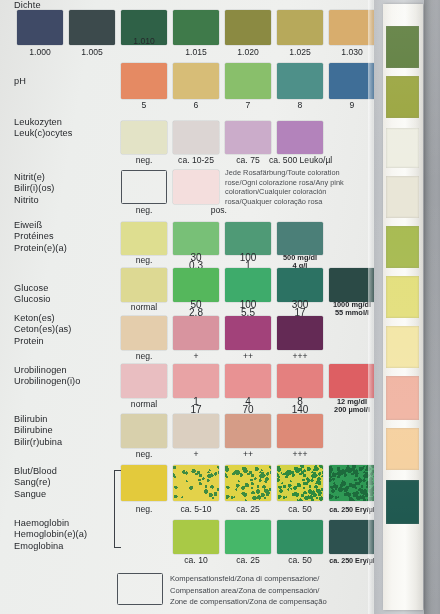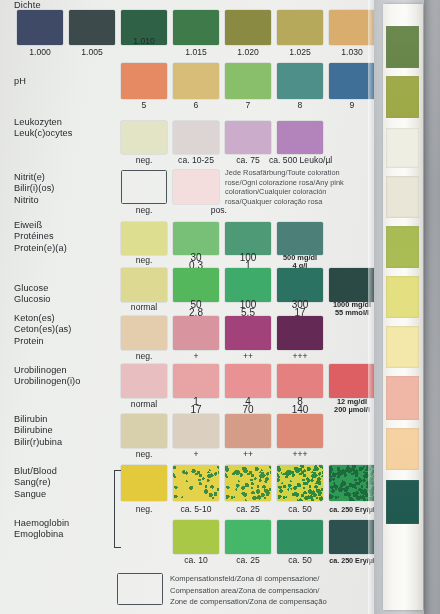--- a/index.html
+++ b/index.html
@@ -261,20 +261,21 @@
         <div class="sw" style="left: 329px; top: 465px; width: 46px; height: 36px; background: rgb(47, 154, 85);">
           <div class="speck" style="background-image: radial-gradient(1.71px at 59.7% 29.9%, rgb(29, 107, 60) 0px, rgb(29, 107, 60) 1.71px, rgba(0, 0, 0, 0) 1.71px), radial-gradient(1.69px at 98.7% 67.2%, rgb(29, 107, 60) 0px, rgb(29, 107, 60) 1.69px, rgba(0, 0, 0, 0) 1.69px), radial-gradient(1.01px at 87% 91.5%, rgb(29, 107, 60) 0px, rgb(29, 107, 60) 1.01px, rgba(0, 0, 0, 0) 1.01px), radial-gradient(1.19px at 99.7% 21%, rgb(29, 107, 60) 0px, rgb(29, 107, 60) 1.19px, rgba(0, 0, 0, 0) 1.19px), radial-gradient(1.48px at 99.3% 5.9%, rgb(29, 107, 60) 0px, rgb(29, 107, 60) 1.48px, rgba(0, 0, 0, 0) 1.48px), radial-gradient(1.91px at 3% 7.2%, rgb(29, 107, 60) 0px, rgb(29, 107, 60) 1.91px, rgba(0, 0, 0, 0) 1.91px), radial-gradient(2.01px at 92.4% 81%, rgb(29, 107, 60) 0px, rgb(29, 107, 60) 2.01px, rgba(0, 0, 0, 0) 2.01px), radial-gradient(1.64px at 6.4% 61.8%, rgb(29, 107, 60) 0px, rgb(29, 107, 60) 1.64px, rgba(0, 0, 0, 0) 1.64px), radial-gradient(1px at 20.4% 89.2%, rgb(29, 107, 60) 0px, rgb(29, 107, 60) 1px, rgba(0, 0, 0, 0) 1px), radial-gradient(0.94px at 80.3% 14.6%, rgb(29, 107, 60) 0px, rgb(29, 107, 60) 0.94px, rgba(0, 0, 0, 0) 0.94px), radial-gradient(2.19px at 71.6% 73.9%, rgb(29, 107, 60) 0px, rgb(29, 107, 60) 2.19px, rgba(0, 0, 0, 0) 2.19px), radial-gradient(2.01px at 81.8% 83.6%, rgb(29, 107, 60) 0px, rgb(29, 107, 60) 2.01px, rgba(0, 0, 0, 0) 2.01px), radial-gradient(1.13px at 3.6% 33.9%, rgb(29, 107, 60) 0px, rgb(29, 107, 60) 1.13px, rgba(0, 0, 0, 0) 1.13px), radial-gradient(1.35px at 65.9% 38.3%, rgb(29, 107, 60) 0px, rgb(29, 107, 60) 1.35px, rgba(0, 0, 0, 0) 1.35px), radial-gradient(2.21px at 79% 31.3%, rgb(29, 107, 60) 0px, rgb(29, 107, 60) 2.21px, rgba(0, 0, 0, 0) 2.21px), radial-gradient(1.59px at 55.8% 20.1%, rgb(29, 107, 60) 0px, rgb(29, 107, 60) 1.59px, rgba(0, 0, 0, 0) 1.59px), radial-gradient(1.35px at 57.4% 41.5%, rgb(29, 107, 60) 0px, rgb(29, 107, 60) 1.35px, rgba(0, 0, 0, 0) 1.35px), radial-gradient(1.43px at 84% 60.1%, rgb(29, 107, 60) 0px, rgb(29, 107, 60) 1.43px, rgba(0, 0, 0, 0) 1.43px), radial-gradient(1.5px at 71.7% 58.7%, rgb(29, 107, 60) 0px, rgb(29, 107, 60) 1.5px, rgba(0, 0, 0, 0) 1.5px), radial-gradient(1.03px at 57.4% 23.7%, rgb(29, 107, 60) 0px, rgb(29, 107, 60) 1.03px, rgba(0, 0, 0, 0) 1.03px), radial-gradient(1.58px at 59.1% 52.5%, rgb(29, 107, 60) 0px, rgb(29, 107, 60) 1.58px, rgba(0, 0, 0, 0) 1.58px), radial-gradient(1.02px at 29.5% 45.2%, rgb(29, 107, 60) 0px, rgb(29, 107, 60) 1.02px, rgba(0, 0, 0, 0) 1.02px), radial-gradient(1.08px at 77.1% 20.2%, rgb(29, 107, 60) 0px, rgb(29, 107, 60) 1.08px, rgba(0, 0, 0, 0) 1.08px), radial-gradient(1.83px at 85% 60.4%, rgb(29, 107, 60) 0px, rgb(29, 107, 60) 1.83px, rgba(0, 0, 0, 0) 1.83px), radial-gradient(1.62px at 93.2% 24.9%, rgb(29, 107, 60) 0px, rgb(29, 107, 60) 1.62px, rgba(0, 0, 0, 0) 1.62px), radial-gradient(1.92px at 39.4% 63.2%, rgb(29, 107, 60) 0px, rgb(29, 107, 60) 1.92px, rgba(0, 0, 0, 0) 1.92px), radial-gradient(1.83px at 23.2% 19.2%, rgb(29, 107, 60) 0px, rgb(29, 107, 60) 1.83px, rgba(0, 0, 0, 0) 1.83px), radial-gradient(2.07px at 0% 28.3%, rgb(29, 107, 60) 0px, rgb(29, 107, 60) 2.07px, rgba(0, 0, 0, 0) 2.07px), radial-gradient(1.45px at 76.6% 43.2%, rgb(29, 107, 60) 0px, rgb(29, 107, 60) 1.45px, rgba(0, 0, 0, 0) 1.45px), radial-gradient(1.34px at 50.9% 25.4%, rgb(29, 107, 60) 0px, rgb(29, 107, 60) 1.34px, rgba(0, 0, 0, 0) 1.34px), radial-gradient(1.79px at 84.3% 28.3%, rgb(29, 107, 60) 0px, rgb(29, 107, 60) 1.79px, rgba(0, 0, 0, 0) 1.79px), radial-gradient(1.93px at 5.9% 87.6%, rgb(29, 107, 60) 0px, rgb(29, 107, 60) 1.93px, rgba(0, 0, 0, 0) 1.93px), radial-gradient(2.14px at 44.8% 17.4%, rgb(29, 107, 60) 0px, rgb(29, 107, 60) 2.14px, rgba(0, 0, 0, 0) 2.14px), radial-gradient(1.58px at 28.8% 22.1%, rgb(29, 107, 60) 0px, rgb(29, 107, 60) 1.58px, rgba(0, 0, 0, 0) 1.58px), radial-gradient(0.9px at 77.5% 36.4%, rgb(29, 107, 60) 0px, rgb(29, 107, 60) 0.9px, rgba(0, 0, 0, 0) 0.9px), radial-gradient(2.39px at 42.1% 10.8%, rgb(29, 107, 60) 0px, rgb(29, 107, 60) 2.39px, rgba(0, 0, 0, 0) 2.39px), radial-gradient(1.79px at 27.8% 57.6%, rgb(29, 107, 60) 0px, rgb(29, 107, 60) 1.79px, rgba(0, 0, 0, 0) 1.79px), radial-gradient(2.36px at 89.9% 72.1%, rgb(29, 107, 60) 0px, rgb(29, 107, 60) 2.36px, rgba(0, 0, 0, 0) 2.36px), radial-gradient(1.64px at 25.7% 22.7%, rgb(29, 107, 60) 0px, rgb(29, 107, 60) 1.64px, rgba(0, 0, 0, 0) 1.64px), radial-gradient(1.66px at 39.4% 78.6%, rgb(29, 107, 60) 0px, rgb(29, 107, 60) 1.66px, rgba(0, 0, 0, 0) 1.66px), radial-gradient(1.66px at 94.4% 77.9%, rgb(29, 107, 60) 0px, rgb(29, 107, 60) 1.66px, rgba(0, 0, 0, 0) 1.66px), radial-gradient(1.78px at 91.5% 39%, rgb(29, 107, 60) 0px, rgb(29, 107, 60) 1.78px, rgba(0, 0, 0, 0) 1.78px), radial-gradient(1.41px at 88.9% 46.2%, rgb(29, 107, 60) 0px, rgb(29, 107, 60) 1.41px, rgba(0, 0, 0, 0) 1.41px), radial-gradient(2.21px at 74.4% 89.9%, rgb(29, 107, 60) 0px, rgb(29, 107, 60) 2.21px, rgba(0, 0, 0, 0) 2.21px), radial-gradient(1.41px at 18% 24.6%, rgb(29, 107, 60) 0px, rgb(29, 107, 60) 1.41px, rgba(0, 0, 0, 0) 1.41px), radial-gradient(1.89px at 4.9% 13.6%, rgb(29, 107, 60) 0px, rgb(29, 107, 60) 1.89px, rgba(0, 0, 0, 0) 1.89px), radial-gradient(1.73px at 81.5% 23.6%, rgb(29, 107, 60) 0px, rgb(29, 107, 60) 1.73px, rgba(0, 0, 0, 0) 1.73px), radial-gradient(1.8px at 28.5% 18.6%, rgb(29, 107, 60) 0px, rgb(29, 107, 60) 1.8px, rgba(0, 0, 0, 0) 1.8px), radial-gradient(2.27px at 64.3% 91.7%, rgb(29, 107, 60) 0px, rgb(29, 107, 60) 2.27px, rgba(0, 0, 0, 0) 2.27px), radial-gradient(1.08px at 24.5% 68.1%, rgb(29, 107, 60) 0px, rgb(29, 107, 60) 1.08px, rgba(0, 0, 0, 0) 1.08px), radial-gradient(1.37px at 82.3% 33.4%, rgb(29, 107, 60) 0px, rgb(29, 107, 60) 1.37px, rgba(0, 0, 0, 0) 1.37px), radial-gradient(2.17px at 69.3% 11.1%, rgb(29, 107, 60) 0px, rgb(29, 107, 60) 2.17px, rgba(0, 0, 0, 0) 2.17px), radial-gradient(1.82px at 35.5% 27.6%, rgb(29, 107, 60) 0px, rgb(29, 107, 60) 1.82px, rgba(0, 0, 0, 0) 1.82px), radial-gradient(2.3px at 47.3% 55.6%, rgb(29, 107, 60) 0px, rgb(29, 107, 60) 2.3px, rgba(0, 0, 0, 0) 2.3px), radial-gradient(1.01px at 45% 98.3%, rgb(29, 107, 60) 0px, rgb(29, 107, 60) 1.01px, rgba(0, 0, 0, 0) 1.01px), radial-gradient(1.14px at 58.5% 65%, rgb(29, 107, 60) 0px, rgb(29, 107, 60) 1.14px, rgba(0, 0, 0, 0) 1.14px), radial-gradient(1.78px at 60.8% 76.7%, rgb(29, 107, 60) 0px, rgb(29, 107, 60) 1.78px, rgba(0, 0, 0, 0) 1.78px), radial-gradient(1.61px at 5.1% 89.6%, rgb(29, 107, 60) 0px, rgb(29, 107, 60) 1.61px, rgba(0, 0, 0, 0) 1.61px), radial-gradient(2.03px at 43.4% 82.6%, rgb(29, 107, 60) 0px, rgb(29, 107, 60) 2.03px, rgba(0, 0, 0, 0) 2.03px), radial-gradient(1.39px at 15.7% 89.9%, rgb(29, 107, 60) 0px, rgb(29, 107, 60) 1.39px, rgba(0, 0, 0, 0) 1.39px), radial-gradient(1px at 9.7% 21.9%, rgb(29, 107, 60) 0px, rgb(29, 107, 60) 1px, rgba(0, 0, 0, 0) 1px), radial-gradient(1.77px at 76.3% 76.6%, rgb(29, 107, 60) 0px, rgb(29, 107, 60) 1.77px, rgba(0, 0, 0, 0) 1.77px), radial-gradient(2.12px at 1.3% 40.7%, rgb(29, 107, 60) 0px, rgb(29, 107, 60) 2.12px, rgba(0, 0, 0, 0) 2.12px), radial-gradient(1.23px at 44.4% 18.3%, rgb(29, 107, 60) 0px, rgb(29, 107, 60) 1.23px, rgba(0, 0, 0, 0) 1.23px), radial-gradient(1.77px at 16% 59.9%, rgb(29, 107, 60) 0px, rgb(29, 107, 60) 1.77px, rgba(0, 0, 0, 0) 1.77px), radial-gradient(1.09px at 31.1% 65.8%, rgb(29, 107, 60) 0px, rgb(29, 107, 60) 1.09px, rgba(0, 0, 0, 0) 1.09px), radial-gradient(2.39px at 85.4% 10.9%, rgb(29, 107, 60) 0px, rgb(29, 107, 60) 2.39px, rgba(0, 0, 0, 0) 2.39px), radial-gradient(1.03px at 14% 25.8%, rgb(29, 107, 60) 0px, rgb(29, 107, 60) 1.03px, rgba(0, 0, 0, 0) 1.03px), radial-gradient(1.92px at 69% 43.7%, rgb(29, 107, 60) 0px, rgb(29, 107, 60) 1.92px, rgba(0, 0, 0, 0) 1.92px), radial-gradient(0.9px at 3.2% 6.1%, rgb(29, 107, 60) 0px, rgb(29, 107, 60) 0.9px, rgba(0, 0, 0, 0) 0.9px), radial-gradient(0.99px at 12% 49.3%, rgb(29, 107, 60) 0px, rgb(29, 107, 60) 0.99px, rgba(0, 0, 0, 0) 0.99px), radial-gradient(1.13px at 98.7% 31.3%, rgb(29, 107, 60) 0px, rgb(29, 107, 60) 1.13px, rgba(0, 0, 0, 0) 1.13px), radial-gradient(1.6px at 21.3% 32.3%, rgb(29, 107, 60) 0px, rgb(29, 107, 60) 1.6px, rgba(0, 0, 0, 0) 1.6px), radial-gradient(1.96px at 51.3% 98%, rgb(29, 107, 60) 0px, rgb(29, 107, 60) 1.96px, rgba(0, 0, 0, 0) 1.96px), radial-gradient(1.32px at 59.7% 15.8%, rgb(29, 107, 60) 0px, rgb(29, 107, 60) 1.32px, rgba(0, 0, 0, 0) 1.32px), radial-gradient(1.65px at 79.3% 75.1%, rgb(29, 107, 60) 0px, rgb(29, 107, 60) 1.65px, rgba(0, 0, 0, 0) 1.65px), radial-gradient(2.02px at 8.7% 72.6%, rgb(29, 107, 60) 0px, rgb(29, 107, 60) 2.02px, rgba(0, 0, 0, 0) 2.02px), radial-gradient(1.38px at 5.9% 11.3%, rgb(29, 107, 60) 0px, rgb(29, 107, 60) 1.38px, rgba(0, 0, 0, 0) 1.38px), radial-gradient(1.86px at 22% 26%, rgb(29, 107, 60) 0px, rgb(29, 107, 60) 1.86px, rgba(0, 0, 0, 0) 1.86px), radial-gradient(1.71px at 55.7% 85.5%, rgb(29, 107, 60) 0px, rgb(29, 107, 60) 1.71px, rgba(0, 0, 0, 0) 1.71px), radial-gradient(1.1px at 86% 50.8%, rgb(29, 107, 60) 0px, rgb(29, 107, 60) 1.1px, rgba(0, 0, 0, 0) 1.1px), radial-gradient(1.69px at 64.4% 51.3%, rgb(29, 107, 60) 0px, rgb(29, 107, 60) 1.69px, rgba(0, 0, 0, 0) 1.69px), radial-gradient(1.83px at 77.5% 98.7%, rgb(29, 107, 60) 0px, rgb(29, 107, 60) 1.83px, rgba(0, 0, 0, 0) 1.83px), radial-gradient(1.39px at 68.9% 88%, rgb(29, 107, 60) 0px, rgb(29, 107, 60) 1.39px, rgba(0, 0, 0, 0) 1.39px), radial-gradient(2.22px at 91.7% 49.9%, rgb(29, 107, 60) 0px, rgb(29, 107, 60) 2.22px, rgba(0, 0, 0, 0) 2.22px), radial-gradient(2.2px at 95.9% 93.5%, rgb(29, 107, 60) 0px, rgb(29, 107, 60) 2.2px, rgba(0, 0, 0, 0) 2.2px), radial-gradient(1.96px at 54.8% 3.7%, rgb(29, 107, 60) 0px, rgb(29, 107, 60) 1.96px, rgba(0, 0, 0, 0) 1.96px), radial-gradient(0.95px at 8.3% 60.4%, rgb(29, 107, 60) 0px, rgb(29, 107, 60) 0.95px, rgba(0, 0, 0, 0) 0.95px), radial-gradient(2.17px at 95.5% 1.2%, rgb(29, 107, 60) 0px, rgb(29, 107, 60) 2.17px, rgba(0, 0, 0, 0) 2.17px), radial-gradient(1.56px at 84.2% 4.4%, rgb(29, 107, 60) 0px, rgb(29, 107, 60) 1.56px, rgba(0, 0, 0, 0) 1.56px), radial-gradient(0.98px at 10.5% 51.6%, rgb(29, 107, 60) 0px, rgb(29, 107, 60) 0.98px, rgba(0, 0, 0, 0) 0.98px), radial-gradient(1.53px at 34.2% 21.1%, rgb(29, 107, 60) 0px, rgb(29, 107, 60) 1.53px, rgba(0, 0, 0, 0) 1.53px), radial-gradient(2.29px at 78.3% 77.9%, rgb(29, 107, 60) 0px, rgb(29, 107, 60) 2.29px, rgba(0, 0, 0, 0) 2.29px), radial-gradient(1.71px at 36.3% 82.1%, rgb(29, 107, 60) 0px, rgb(29, 107, 60) 1.71px, rgba(0, 0, 0, 0) 1.71px), radial-gradient(1.76px at 51.2% 12.8%, rgb(29, 107, 60) 0px, rgb(29, 107, 60) 1.76px, rgba(0, 0, 0, 0) 1.76px), radial-gradient(1.31px at 52.7% 9.5%, rgb(29, 107, 60) 0px, rgb(29, 107, 60) 1.31px, rgba(0, 0, 0, 0) 1.31px), radial-gradient(1.38px at 1% 16.9%, rgb(29, 107, 60) 0px, rgb(29, 107, 60) 1.38px, rgba(0, 0, 0, 0) 1.38px), radial-gradient(2.38px at 30.5% 53.1%, rgb(29, 107, 60) 0px, rgb(29, 107, 60) 2.38px, rgba(0, 0, 0, 0) 2.38px), radial-gradient(2.26px at 53.1% 58%, rgb(29, 107, 60) 0px, rgb(29, 107, 60) 2.26px, rgba(0, 0, 0, 0) 2.26px), radial-gradient(1.74px at 93.2% 93.2%, rgb(29, 107, 60) 0px, rgb(29, 107, 60) 1.74px, rgba(0, 0, 0, 0) 1.74px), radial-gradient(1.13px at 74.2% 8.8%, rgb(29, 107, 60) 0px, rgb(29, 107, 60) 1.13px, rgba(0, 0, 0, 0) 1.13px), radial-gradient(1.88px at 47.3% 93.1%, rgb(29, 107, 60) 0px, rgb(29, 107, 60) 1.88px, rgba(0, 0, 0, 0) 1.88px), radial-gradient(2.03px at 2% 19.2%, rgb(29, 107, 60) 0px, rgb(29, 107, 60) 2.03px, rgba(0, 0, 0, 0) 2.03px), radial-gradient(2.09px at 78.5% 72.5%, rgb(29, 107, 60) 0px, rgb(29, 107, 60) 2.09px, rgba(0, 0, 0, 0) 2.09px), radial-gradient(1.23px at 40.9% 4.1%, rgb(29, 107, 60) 0px, rgb(29, 107, 60) 1.23px, rgba(0, 0, 0, 0) 1.23px), radial-gradient(1.57px at 67% 69%, rgb(29, 107, 60) 0px, rgb(29, 107, 60) 1.57px, rgba(0, 0, 0, 0) 1.57px), radial-gradient(1.34px at 61.7% 23.2%, rgb(29, 107, 60) 0px, rgb(29, 107, 60) 1.34px, rgba(0, 0, 0, 0) 1.34px), radial-gradient(2.31px at 1.3% 87.8%, rgb(29, 107, 60) 0px, rgb(29, 107, 60) 2.31px, rgba(0, 0, 0, 0) 2.31px), radial-gradient(1.4px at 9.9% 39.3%, rgb(29, 107, 60) 0px, rgb(29, 107, 60) 1.4px, rgba(0, 0, 0, 0) 1.4px), radial-gradient(1.07px at 77% 88.2%, rgb(29, 107, 60) 0px, rgb(29, 107, 60) 1.07px, rgba(0, 0, 0, 0) 1.07px), radial-gradient(1.92px at 20.8% 11.1%, rgb(29, 107, 60) 0px, rgb(29, 107, 60) 1.92px, rgba(0, 0, 0, 0) 1.92px), radial-gradient(2.37px at 31.7% 50.9%, rgb(29, 107, 60) 0px, rgb(29, 107, 60) 2.37px, rgba(0, 0, 0, 0) 2.37px), radial-gradient(2.38px at 24.7% 68.2%, rgb(29, 107, 60) 0px, rgb(29, 107, 60) 2.38px, rgba(0, 0, 0, 0) 2.38px), radial-gradient(1.93px at 96.5% 64.8%, rgb(29, 107, 60) 0px, rgb(29, 107, 60) 1.93px, rgba(0, 0, 0, 0) 1.93px), radial-gradient(1.86px at 58.2% 83.6%, rgb(29, 107, 60) 0px, rgb(29, 107, 60) 1.86px, rgba(0, 0, 0, 0) 1.86px), radial-gradient(1.67px at 54.7% 79.3%, rgb(29, 107, 60) 0px, rgb(29, 107, 60) 1.67px, rgba(0, 0, 0, 0) 1.67px), radial-gradient(2.39px at 10.7% 28.1%, rgb(29, 107, 60) 0px, rgb(29, 107, 60) 2.39px, rgba(0, 0, 0, 0) 2.39px), radial-gradient(1.89px at 86.2% 99.7%, rgb(29, 107, 60) 0px, rgb(29, 107, 60) 1.89px, rgba(0, 0, 0, 0) 1.89px), radial-gradient(1.31px at 14.8% 66.4%, rgb(29, 107, 60) 0px, rgb(29, 107, 60) 1.31px, rgba(0, 0, 0, 0) 1.31px), radial-gradient(1.2px at 99.4% 63.5%, rgb(29, 107, 60) 0px, rgb(29, 107, 60) 1.2px, rgba(0, 0, 0, 0) 1.2px), radial-gradient(1.16px at 95% 51.7%, rgb(29, 107, 60) 0px, rgb(29, 107, 60) 1.16px, rgba(0, 0, 0, 0) 1.16px), radial-gradient(0.96px at 75.4% 4.1%, rgb(29, 107, 60) 0px, rgb(29, 107, 60) 0.96px, rgba(0, 0, 0, 0) 0.96px), radial-gradient(2.12px at 36% 68.8%, rgb(29, 107, 60) 0px, rgb(29, 107, 60) 2.12px, rgba(0, 0, 0, 0) 2.12px), radial-gradient(1.81px at 12.6% 57.9%, rgb(29, 107, 60) 0px, rgb(29, 107, 60) 1.81px, rgba(0, 0, 0, 0) 1.81px), radial-gradient(1.64px at 54.8% 15.8%, rgb(29, 107, 60) 0px, rgb(29, 107, 60) 1.64px, rgba(0, 0, 0, 0) 1.64px), radial-gradient(1.9px at 37.2% 15.4%, rgb(29, 107, 60) 0px, rgb(29, 107, 60) 1.9px, rgba(0, 0, 0, 0) 1.9px), radial-gradient(1.06px at 29.7% 14.3%, rgb(29, 107, 60) 0px, rgb(29, 107, 60) 1.06px, rgba(0, 0, 0, 0) 1.06px), radial-gradient(2.17px at 84.3% 51.1%, rgb(29, 107, 60) 0px, rgb(29, 107, 60) 2.17px, rgba(0, 0, 0, 0) 2.17px), radial-gradient(1.19px at 87.6% 94.3%, rgb(29, 107, 60) 0px, rgb(29, 107, 60) 1.19px, rgba(0, 0, 0, 0) 1.19px), radial-gradient(1.59px at 95.9% 19.2%, rgb(29, 107, 60) 0px, rgb(29, 107, 60) 1.59px, rgba(0, 0, 0, 0) 1.59px);"></div>
         </div>
         <div class="vlab" style="left: 113px; width: 62px; top: 505px;">neg.</div>
         <div class="vlab" style="left: 165px; width: 62px; top: 505px;">ca. 5-10</div>
         <div class="vlab" style="left: 217px; width: 62px; top: 505px;">ca. 25</div>
         <div class="vlab" style="left: 269px; width: 62px; top: 505px;">ca. 50</div>
         <div class="vlab small" style="left: 321px; width: 62px; top: 505px;">ca. 250 Ery/µl</div>
         <div class="labels" style="top: 518px;">
           <div>Haemoglobin</div>
+          <div>Hemoglobin(e)(a)</div>
           <div>Emoglobina</div>
         </div>
         <div class="sw" style="left: 173px; top: 520px; width: 46px; height: 34px; background: rgb(169, 201, 70);"></div>
         <div class="sw" style="left: 225px; top: 520px; width: 46px; height: 34px; background: rgb(70, 183, 105);"></div>
         <div class="sw" style="left: 277px; top: 520px; width: 46px; height: 34px; background: rgb(49, 144, 99);"></div>
         <div class="sw" style="left: 329px; top: 520px; width: 46px; height: 34px; background: rgb(45, 81, 79);"></div>
         <div class="vlab" style="left: 165px; width: 62px; top: 556px;">ca. 10</div>
         <div class="vlab" style="left: 217px; width: 62px; top: 556px;">ca. 25</div>
         <div class="vlab" style="left: 269px; width: 62px; top: 556px;">ca. 50</div>
         <div class="vlab small" style="left: 321px; width: 62px; top: 556px;">ca. 250 Ery/µl</div>

